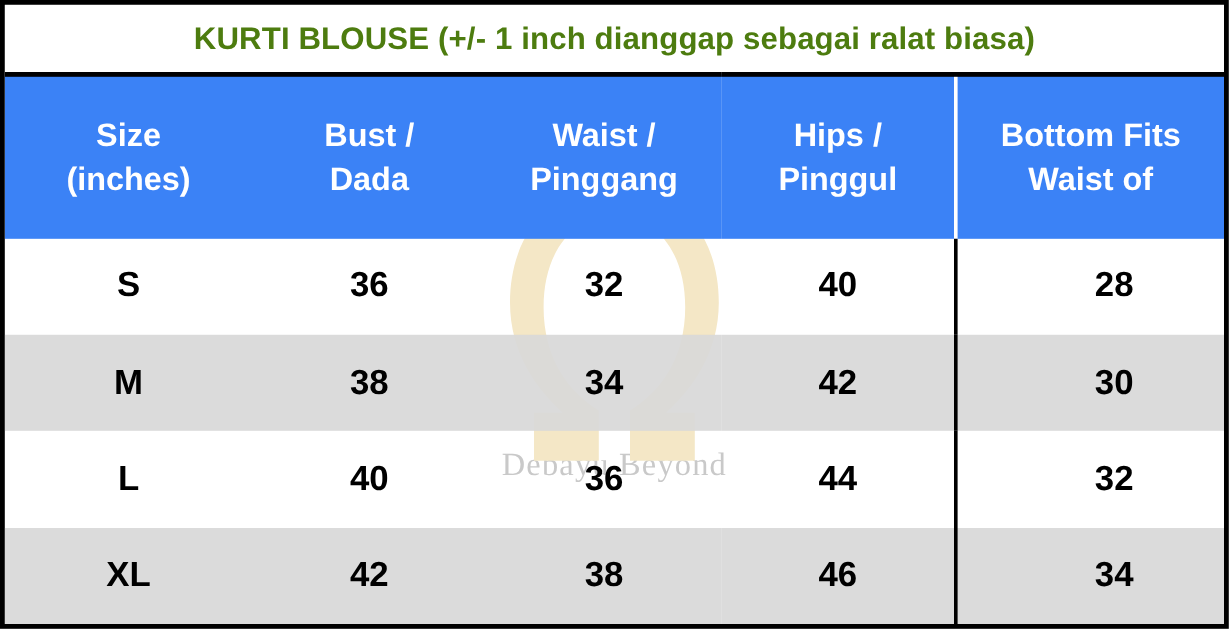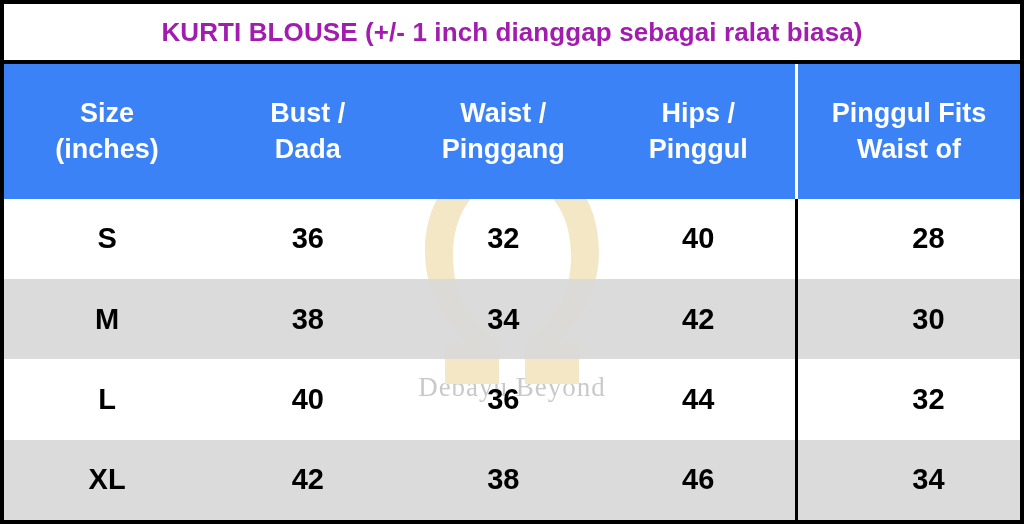--- a/index.html
+++ b/index.html
@@ -58,21 +58,21 @@
     table-layout: fixed;
     background: transparent;
   }
   td, th { padding: 0; margin: 0; }
 
   .title-cell {
     background: #ffffff;
     text-align: center;
     font-size: 26px;
     font-weight: bold;
-    color: #a21caf;
+    color: #4d7c0f;
     height: 56px;
     border-bottom: 4px solid #000000;
     letter-spacing: 0.1px;
   }
 
   thead.head-row th {
     background: #3b82f6;
     color: #ffffff;
     font-size: 27px;
     font-weight: bold;
@@ -147,21 +147,21 @@
         </th>
         <th>
           <span>Waist /</span>
           <span class="l2">Pinggang</span>
         </th>
         <th>
           <span>Hips /</span>
           <span class="l2">Pinggul</span>
         </th>
         <th class="sep-left">
-          <span>Pinggul Fits</span>
+          <span>Bottom Fits</span>
           <span class="l2">Waist of</span>
         </th>
       </tr>
     </thead>
     <tbody>
       <tr class="odd">
         <td>S</td>
         <td>36</td>
         <td>32</td>
         <td>40</td>

